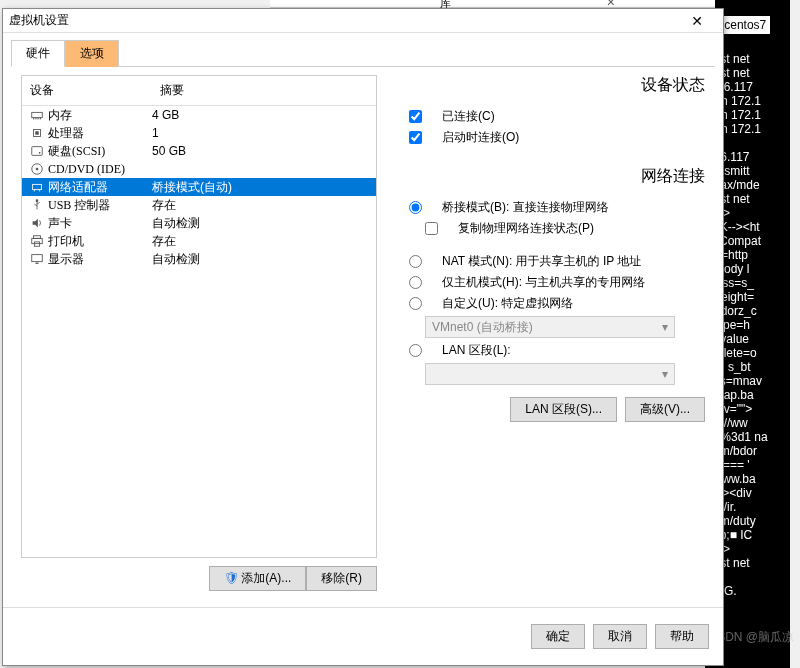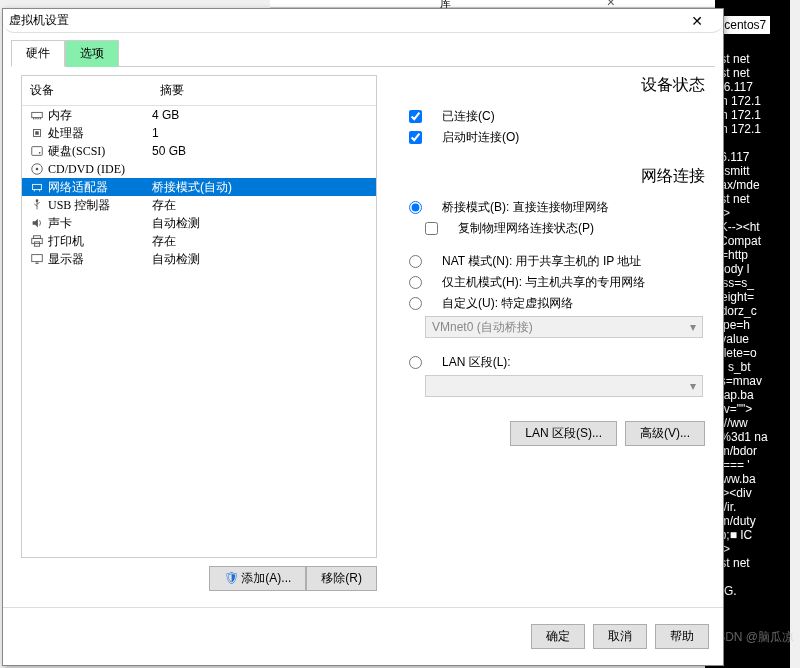--- a/index.html
+++ b/index.html
@@ -4,25 +4,25 @@
 <style>
 * { box-sizing: border-box; margin: 0; padding: 0; font-family: "Microsoft YaHei", "Segoe UI", sans-serif; font-size: 12px; }
 body { background: #f0f0f0; width: 800px; height: 668px; overflow: hidden; position: relative; }
 .terminal-bg { position: absolute; right: 10px; top: 0; width: 85px; height: 668px; background: #000; color: #fff; font-family: monospace; font-size: 11px; line-height: 14px; padding: 2px 0 0 2px; overflow: hidden; white-space: pre; }
 .terminal-bg .tab { background: #fff; color: #000; padding: 2px 4px; display: inline-block; margin-bottom: 4px; }
 .watermark { position: absolute; right: 6px; bottom: 22px; color: rgba(200,200,200,0.5); font-size: 12px; z-index: 5; }
 .top-remnant { position: absolute; top: 0; left: 270px; right: 85px; height: 8px; background: #fff; border-bottom: 1px solid #ccc; }
 .top-remnant .lib { position: absolute; left: 170px; top: -4px; font-size: 11px; }
 .top-remnant .x { position: absolute; right: 100px; top: -6px; font-size: 14px; color: #555; }
 .dialog { position: absolute; left: 2px; top: 8px; width: 722px; height: 658px; background: #fff; border: 1px solid #888; box-shadow: 2px 2px 6px rgba(0,0,0,0.3); z-index: 10; display: flex; flex-direction: column; }
-.titlebar { height: 24px; background: #fff; border-bottom: 1px solid #e0e0e0; display: flex; align-items: center; padding: 0 6px; border-radius: 11px; }
+.titlebar { height: 24px; background: #fff; border-bottom: 1px solid #e0e0e0; display: flex; align-items: center; padding: 0 6px; }
 .titlebar .title { flex: 1; font-size: 12px; }
 .titlebar .close { width: 40px; text-align: center; font-size: 14px; cursor: pointer; }
 .tabs { display: flex; padding: 6px 8px 0 8px; gap: 0; }
-.tab-btn { padding: 4px 14px; border: 1px solid #ccc; border-bottom: none; background: #86efac; cursor: pointer; position: relative; top: 1px; }
+.tab-btn { padding: 4px 14px; border: 1px solid #ccc; border-bottom: none; background: #fdba74; cursor: pointer; position: relative; top: 1px; }
 .tab-btn.active { background: #fff; border-bottom: 1px solid #fff; }
 .body { flex: 1; display: flex; padding: 0 10px 8px 10px; gap: 12px; border-top: 1px solid #ccc; margin: 0 8px; }
 .left-pane { width: 356px; display: flex; flex-direction: column; padding-top: 8px; }
 .device-table { border: 1px solid #ccc; flex: 1; background: #fff; }
 .device-header { display: flex; background: #fff; border-bottom: 1px solid #e0e0e0; }
 .device-header > div { padding: 6px 8px; font-size: 12px; }
 .col-device { width: 130px; }
 .col-summary { flex: 1; }
 .device-row { display: flex; align-items: center; height: 18px; cursor: pointer; }
 .device-row.selected { background: #0078d7; color: #fff; }
@@ -32,21 +32,21 @@
 .left-buttons { display: flex; justify-content: flex-end; padding: 8px 0; }
 .btn { padding: 3px 14px; border: 1px solid #adadad; background: #e1e1e1; cursor: pointer; font-size: 12px; }
 .btn .shield { color: #1e6fd9; margin-right: 2px; }
 .right-pane { flex: 1; padding-top: 8px; }
 .group { margin-bottom: 14px; }
 .group-title { font-size: 16px; margin-bottom: 6px; text-align: right; }
 .group-body { padding: 2px 0 2px 16px; }
 .chk, .rad { display: flex; align-items: center; gap: 20px; margin: 4px 4px; cursor: pointer; }
 .chk input, .rad input { margin: 0; }
 .sub { margin-left: 20px; }
-.dropdown { width: 278px; height: 22px; border: 1px solid #ccc; background: #f0f0f0; color: #888; padding: 2px 6px; margin: 4px 0 16px 20px; display: flex; align-items: center; justify-content: space-between; }
+.dropdown { width: 250px; height: 22px; border: 1px solid #ccc; background: #f0f0f0; color: #888; padding: 2px 6px; margin: 4px 0 4px 20px; display: flex; align-items: center; justify-content: space-between; }
 .dropdown.disabled { background: #f0f0f0; }
 .right-buttons { display: flex; justify-content: flex-end; gap: 8px; padding: 6px 0; }
 .footer { border-top: 1px solid #ddd; padding: 16px 14px; display: flex; justify-content: flex-end; gap: 8px; }
 svg { width: 14px; height: 14px; }
 </style>
 </head>
 <body>
 
 <div class="terminal-bg">
   <span class="tab">centos7</span>

